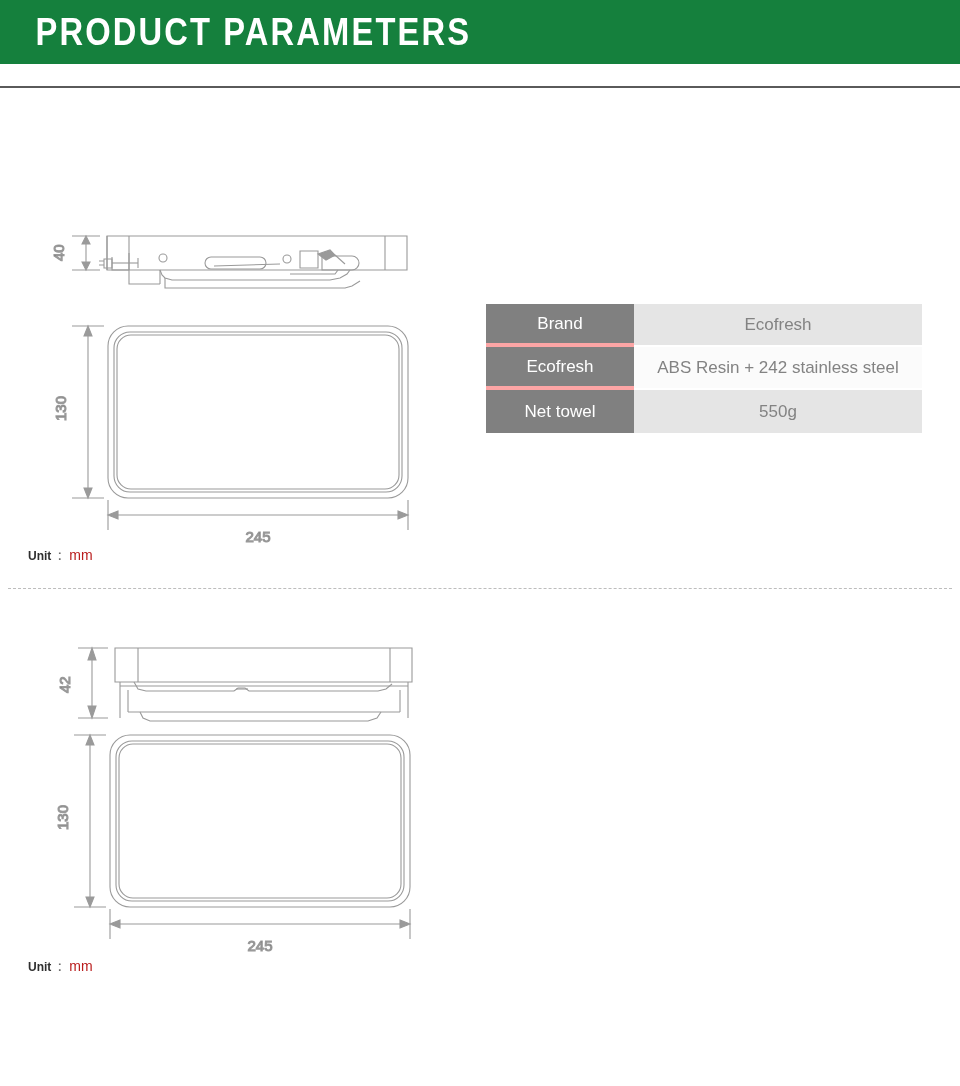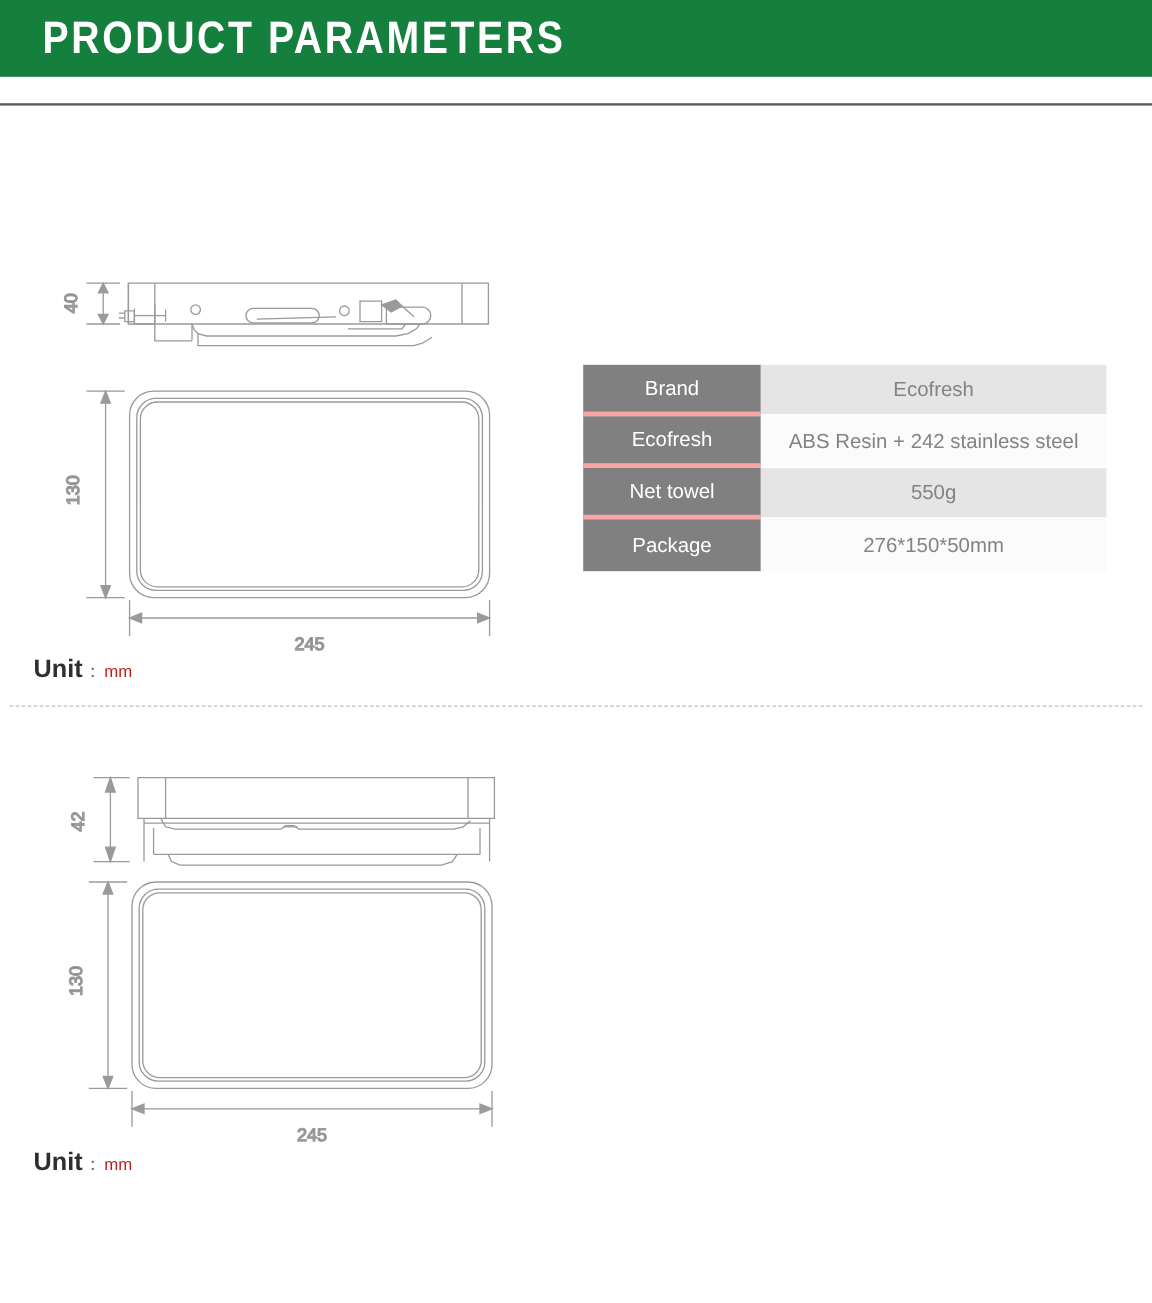--- a/index.html
+++ b/index.html
@@ -74,21 +74,21 @@
   .drawing-svg { display: block; }
 
   .unit-line {
     position: absolute;
     font-size: 16px;
     color: #3c3c3c;
     white-space: nowrap;
   }
   .unit-label {
     font-weight: bold;
-    font-size: 21px;
+    font-size: 12px;
     color: #2f2f2f;
     margin-top: 31px;
   }
   .unit-colon {
     color: #6d6d6d;
     font-size: 15px;
     padding: 0 2px 0 1px;
   }
   .unit-value {
     color: #b91c1c;
@@ -227,24 +227,20 @@
         <td class="spec-value">Ecofresh</td>
       </tr>
       <tr class="spec-row">
         <td class="spec-label">Ecofresh</td>
         <td class="spec-value">ABS Resin + 242 stainless steel</td>
       </tr>
       <tr class="spec-row">
         <td class="spec-label">Net towel</td>
         <td class="spec-value">550g</td>
       </tr>
-      <tr class="spec-row">
-        <td class="spec-label">Package</td>
-        <td class="spec-value">276*150*50mm</td>
-      </tr>
     </tbody>
   </table>
 </div>
 
 <div class="divider"></div>
 
 <div class="section" id="section-2">
 
   <div class="drawing-col">
     <svg class="drawing-svg" width="470" height="420" viewBox="0 0 470 420">

